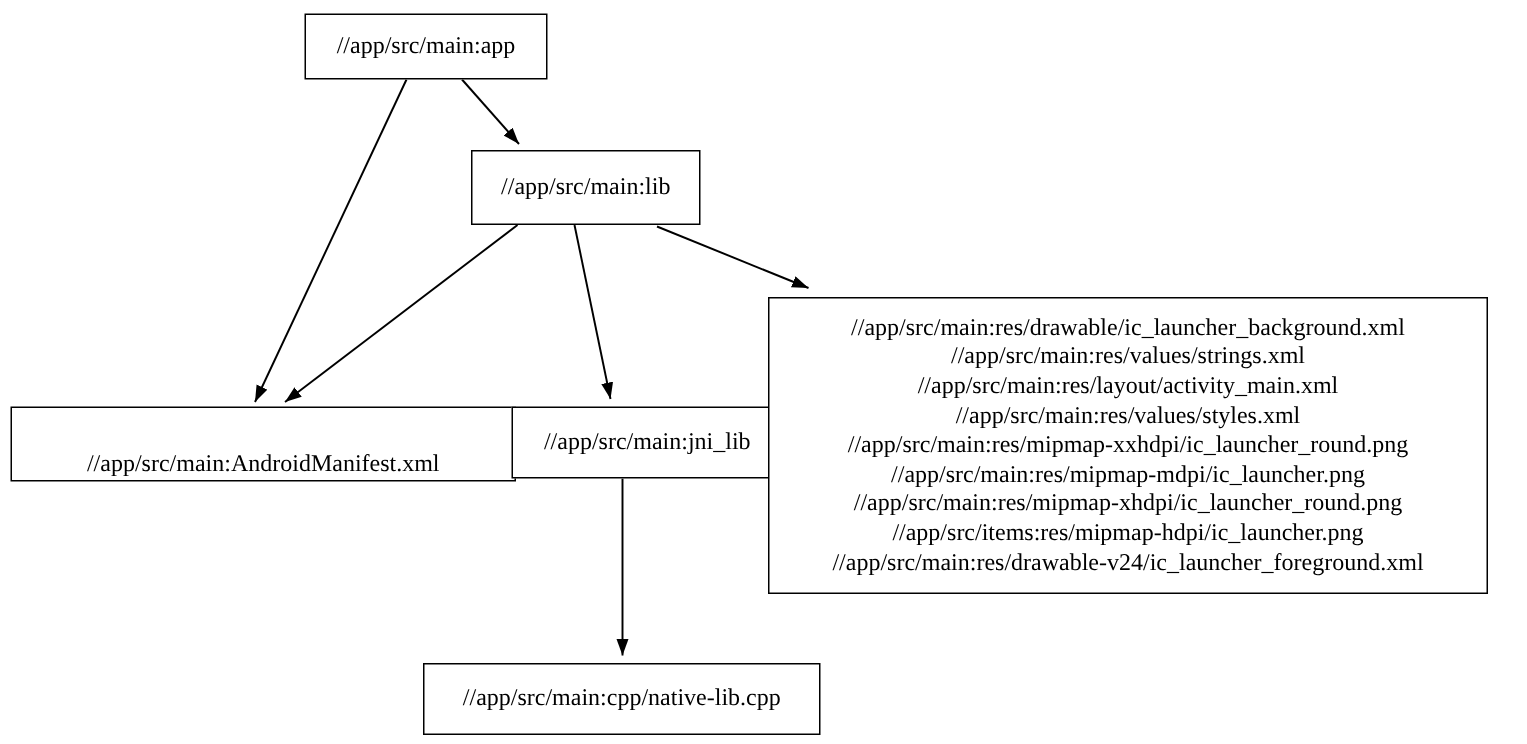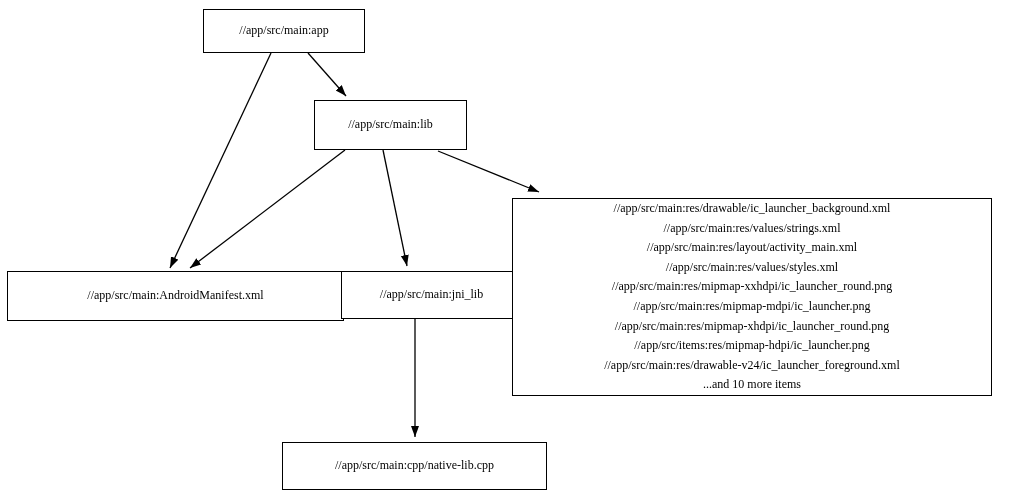--- a/index.html
+++ b/index.html
@@ -26,29 +26,29 @@
   .node {
     position: absolute;
     box-sizing: border-box;
     border: 1.5px solid #000000;
     background: #ffffff;
     display: flex;
     flex-direction: column;
     align-items: center;
     justify-content: center;
     text-align: center;
-    font-size: 12px;
+    font-size: 16px;
     line-height: 19.6px;
     white-space: nowrap;
   }
   .node span { display: block; }
 
   #node-app        { left: 203px; top: 9px;   width: 162px; height: 44px; }
   #node-lib        { left: 314px; top: 100px; width: 153px; height: 50px; }
-  #node-manifest   { left: 7px;   top: 271px; width: 337px; height: 50px; }
+  #node-manifest   { left: 7px;   top: 271px; width: 337px; height: 50px; justify-content: flex-end; }
   #node-jni-lib    { left: 325px; top: 271px; width: 181px; height: 48px; margin-left: 16px; }
   #node-res        { left: 512px; top: 198px; width: 480px; height: 198px; }
   #node-native-lib { left: 282px; top: 442px; width: 265px; height: 48px; }
 
   .edge {
     stroke: #000000;
     stroke-width: 1.3;
     fill: none;
   }
 </style>
@@ -90,20 +90,19 @@
   <div id="node-res" class="node">
     <span>//app/src/main:res/drawable/ic_launcher_background.xml</span>
     <span>//app/src/main:res/values/strings.xml</span>
     <span>//app/src/main:res/layout/activity_main.xml</span>
     <span>//app/src/main:res/values/styles.xml</span>
     <span>//app/src/main:res/mipmap-xxhdpi/ic_launcher_round.png</span>
     <span>//app/src/main:res/mipmap-mdpi/ic_launcher.png</span>
     <span>//app/src/main:res/mipmap-xhdpi/ic_launcher_round.png</span>
     <span>//app/src/items:res/mipmap-hdpi/ic_launcher.png</span>
     <span>//app/src/main:res/drawable-v24/ic_launcher_foreground.xml</span>
-    <span>...and 10 more items</span>
   </div>
 
   <div id="node-native-lib" class="node">
     <span>//app/src/main:cpp/native-lib.cpp</span>
   </div>
 
 </div>
 
 </body></html>

